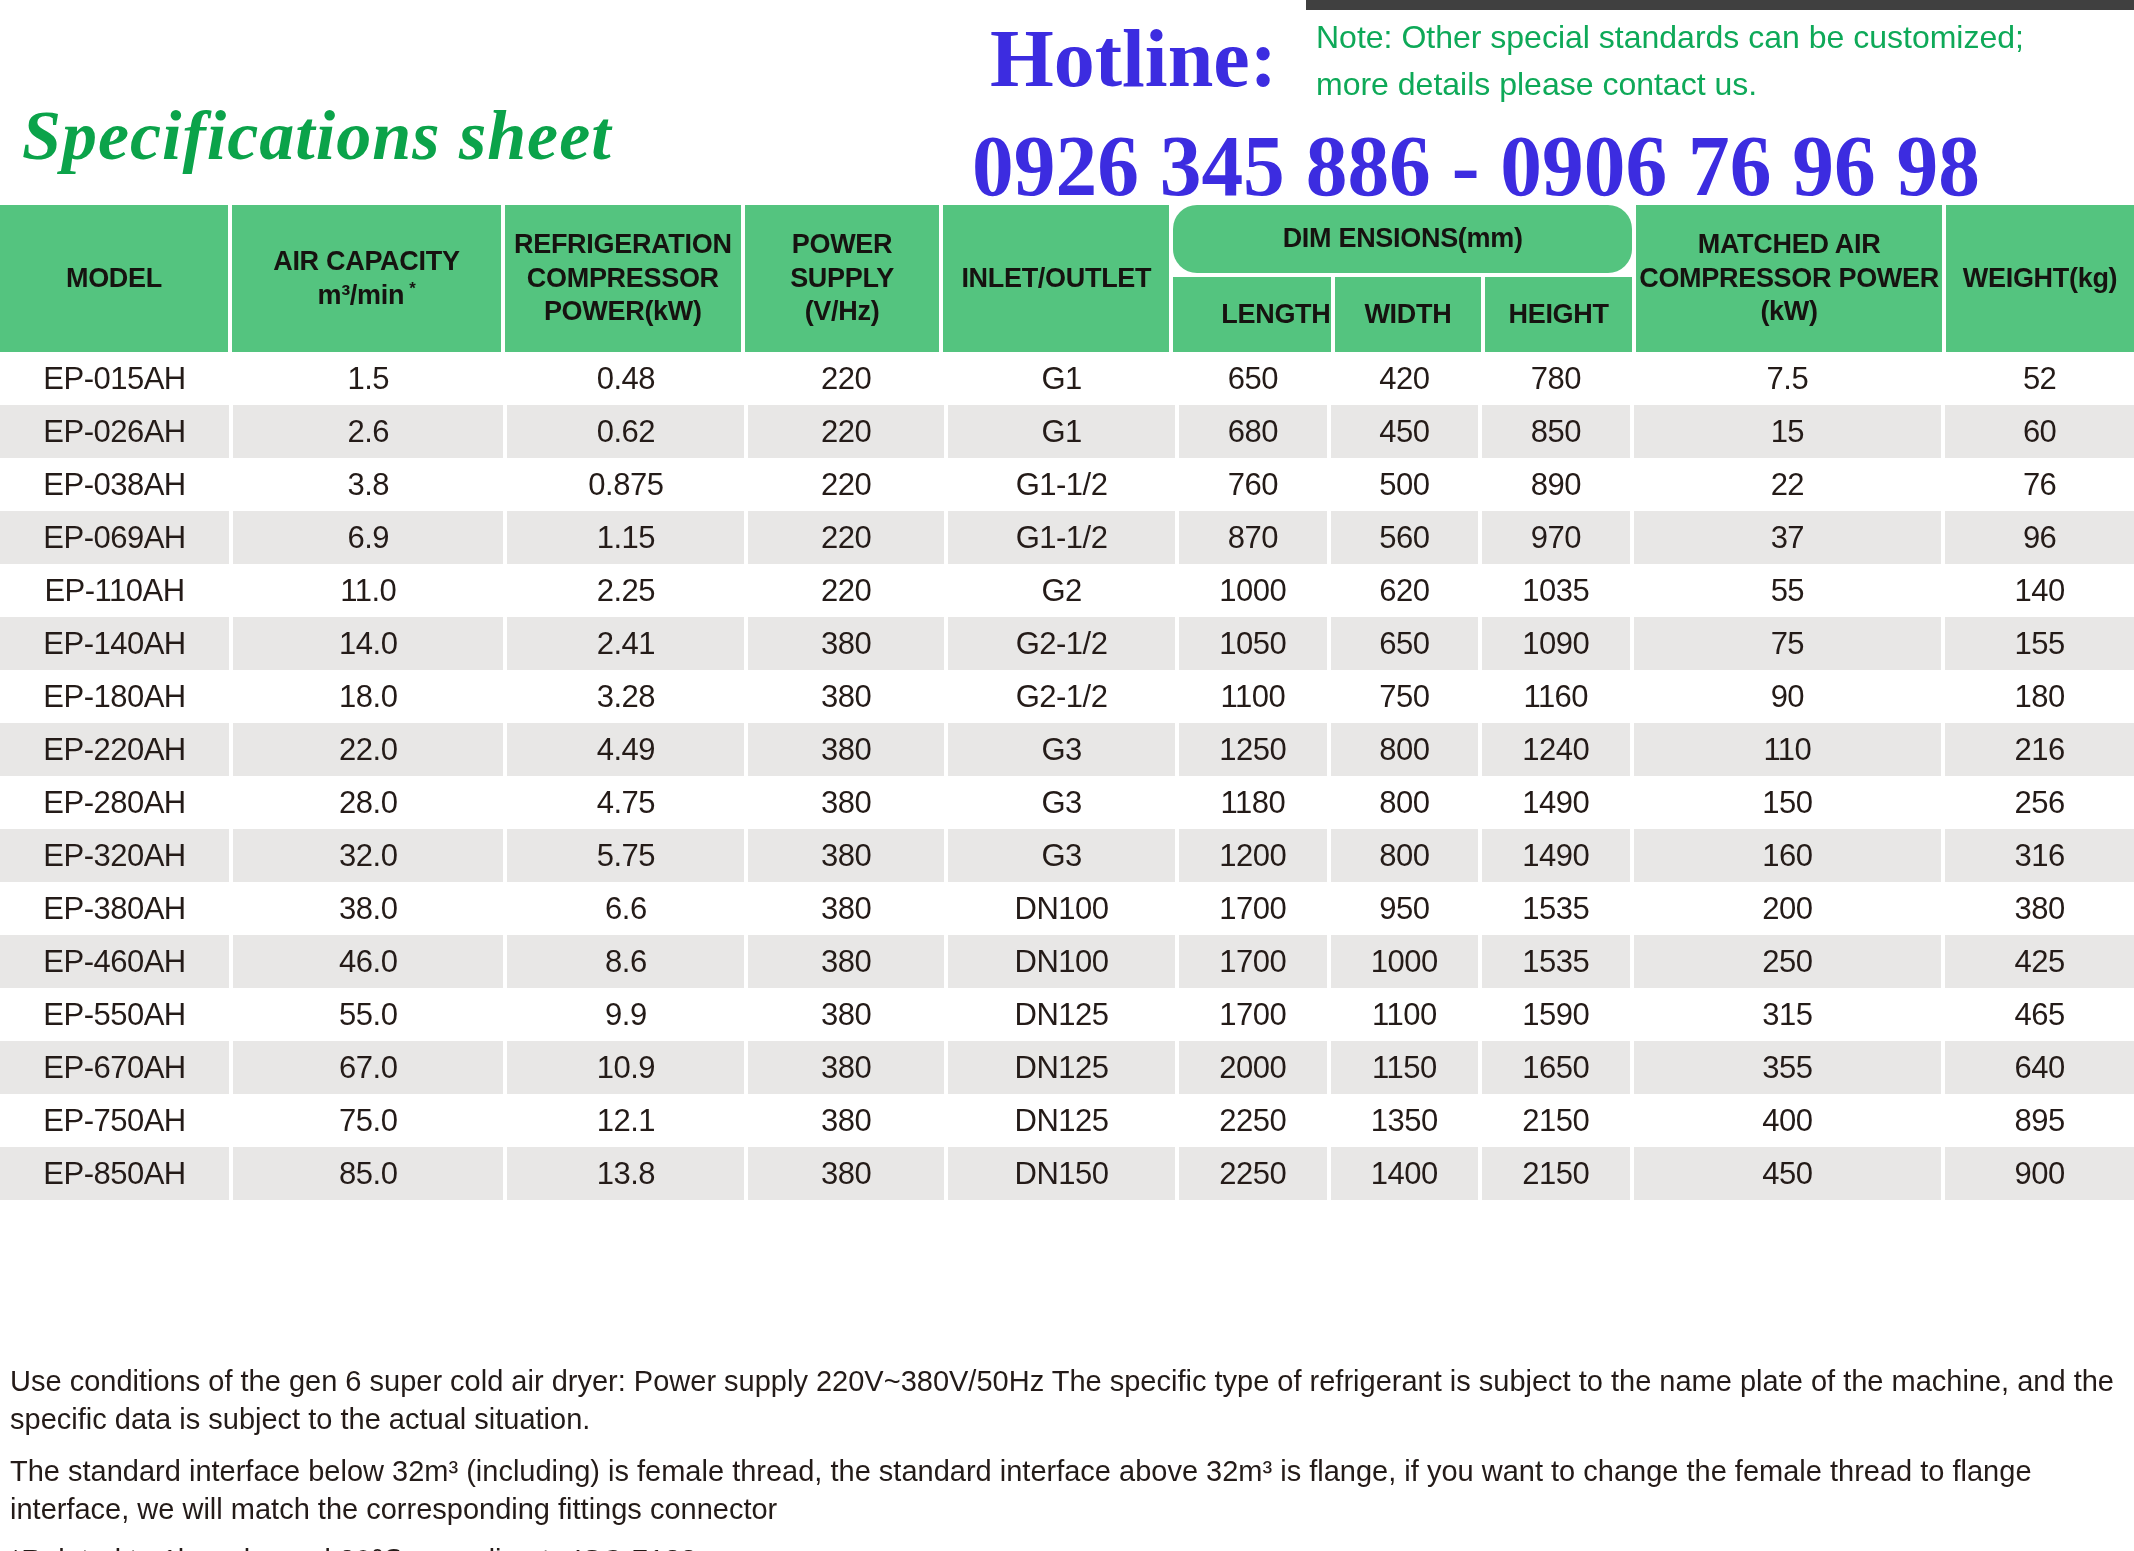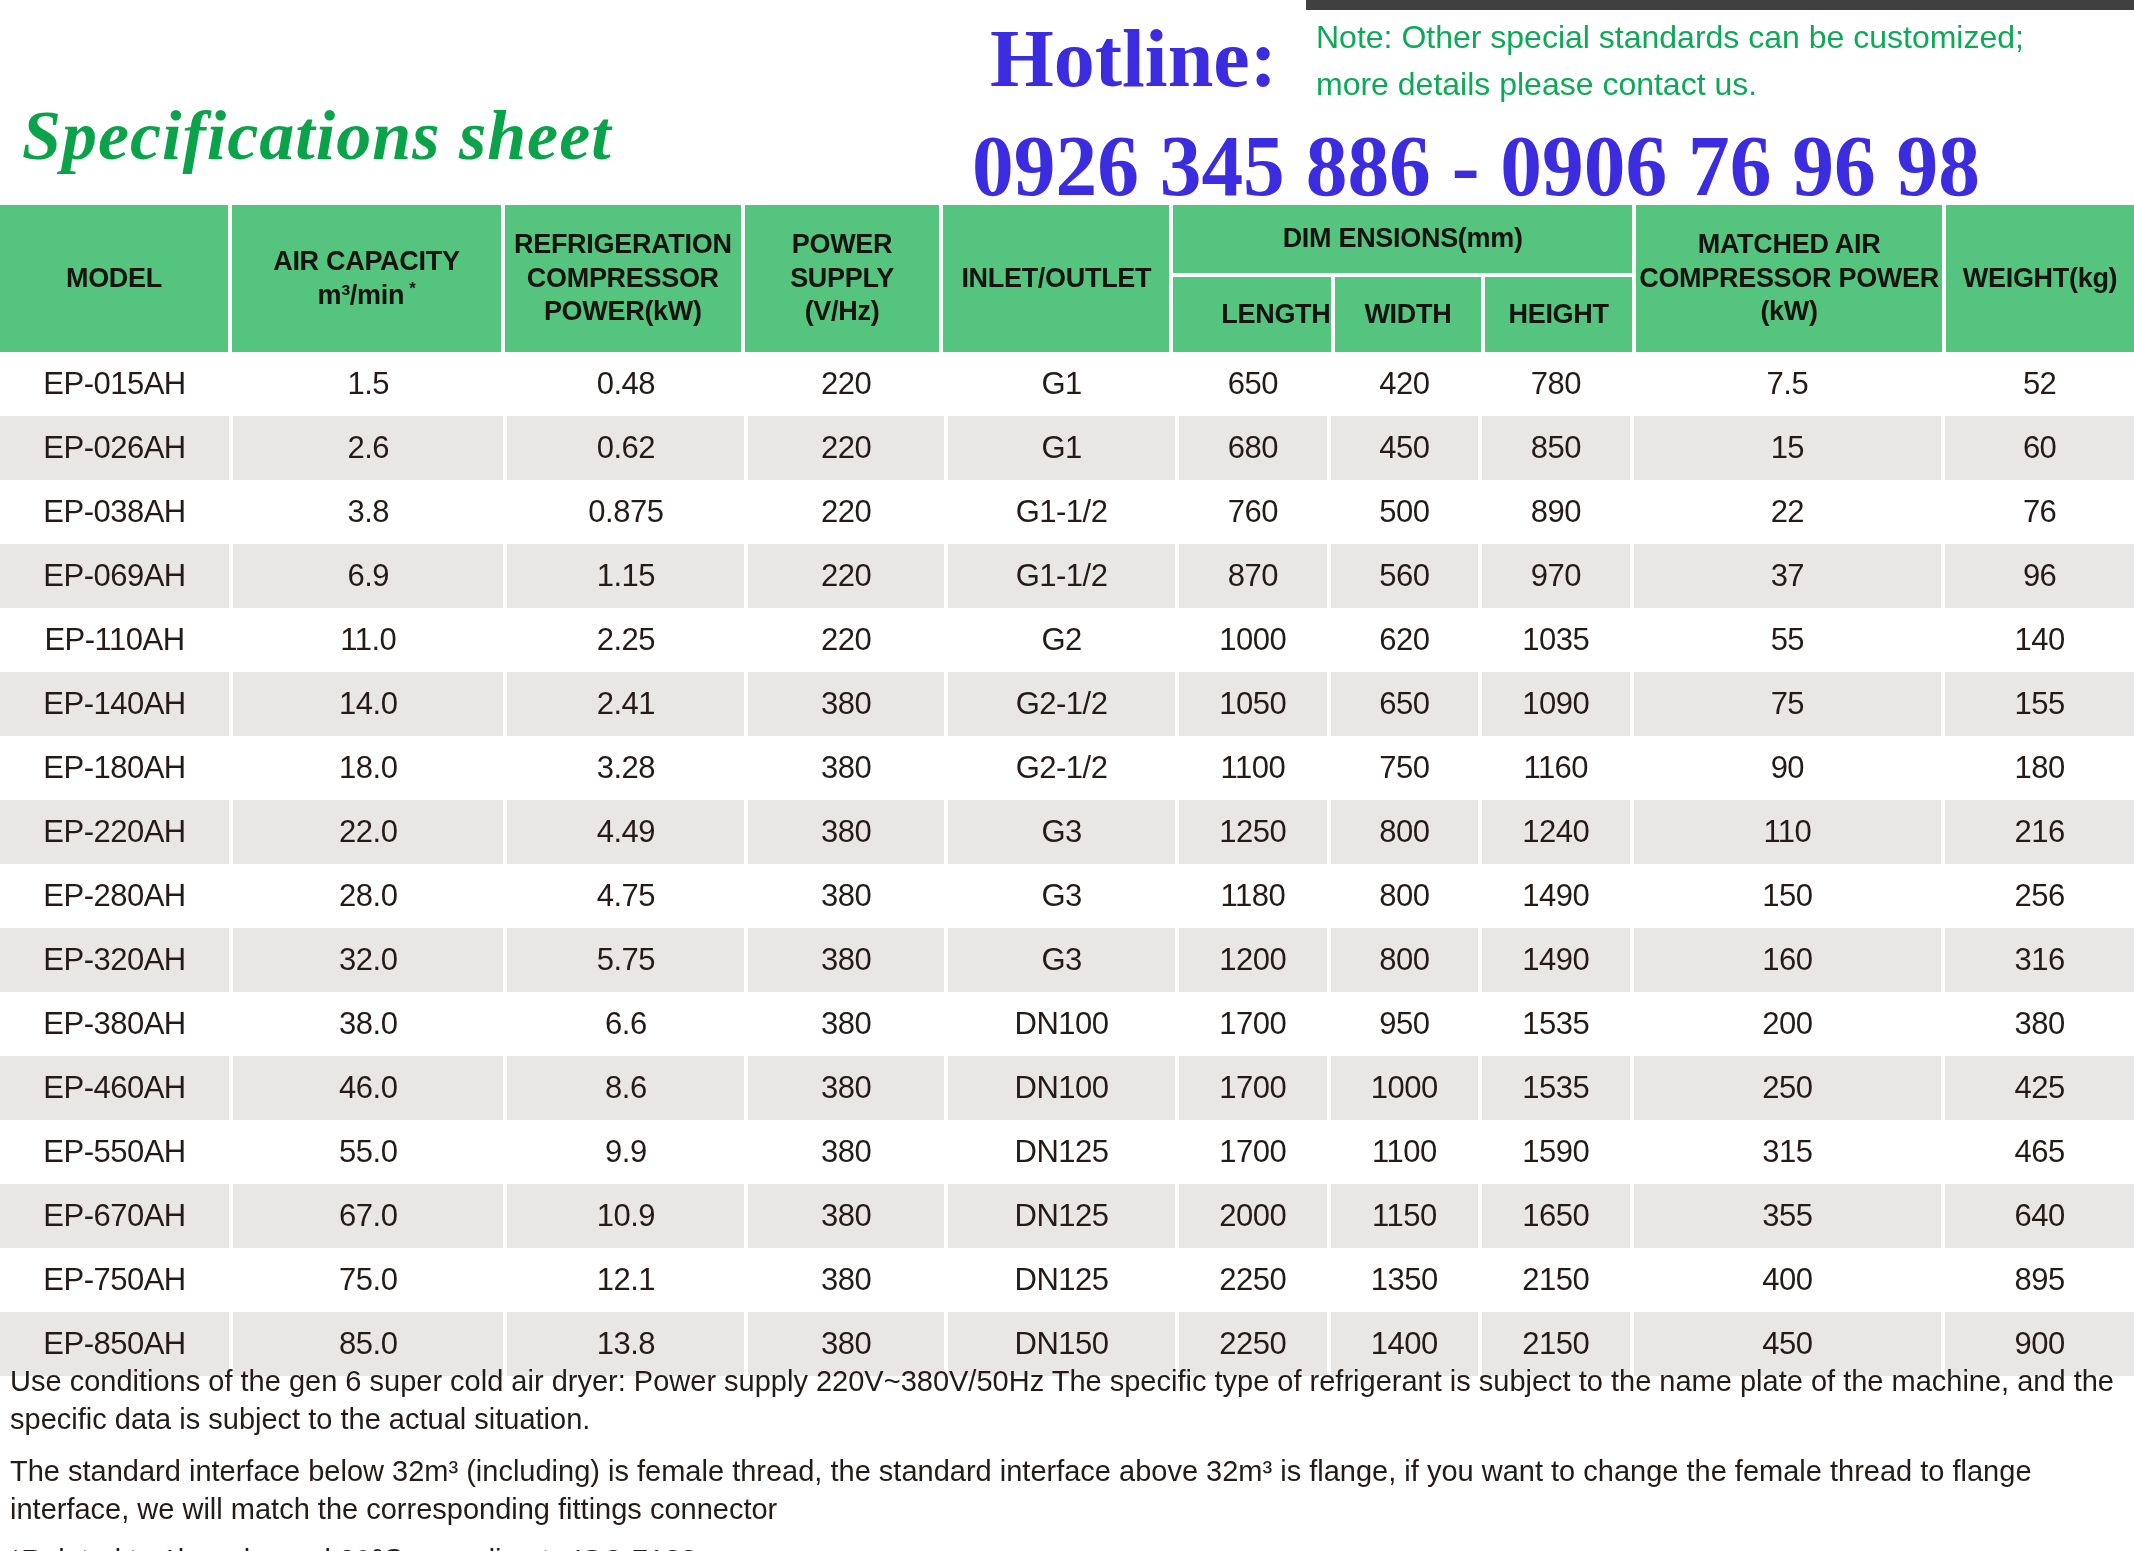--- a/index.html
+++ b/index.html
@@ -33,30 +33,30 @@
 
   .spec-table{position:absolute;left:0;top:205px;width:2134px;}
   .thead{display:grid;grid-template-columns:var(--cols);grid-template-rows:68px 75px;gap:4px;}
   .th{background:var(--green);display:flex;flex-direction:column;align-items:center;justify-content:center;
       font-weight:bold;font-size:27px;line-height:1.24;color:#161310;text-align:center;letter-spacing:-0.3px;}
   .h-model{grid-column:1;grid-row:1 / span 2;}
   .h-air{grid-column:2;grid-row:1 / span 2;}
   .h-refrig{grid-column:3;grid-row:1 / span 2;}
   .h-power{grid-column:4;grid-row:1 / span 2;}
   .h-inlet{grid-column:5;grid-row:1 / span 2;}
-  .h-dims{grid-column:6 / span 3;grid-row:1;}
+  .h-dims{grid-column:6 / span 3;grid-row:1;border-radius:24px;}
   .h-len{grid-column:6;grid-row:2;padding-left:48px;}
   .h-wid{grid-column:7;grid-row:2;}
   .h-hei{grid-column:8;grid-row:2;}
   .h-matched{grid-column:9;grid-row:1 / span 2;}
   .h-weight{grid-column:10;grid-row:1 / span 2;}
   .sup{font-size:0.62em;vertical-align:super;margin-left:5px;}
 
   .tbody{display:block;}
-  .tr{display:grid;grid-template-columns:var(--cols);column-gap:4px;height:64px;}
+  .tr{display:grid;grid-template-columns:var(--cols);column-gap:4px;height:53px;}
   .td{display:flex;align-items:center;justify-content:center;
       font-size:31px;color:var(--ink);letter-spacing:-0.5px;background:transparent;}
   .tr.alt .td{background:var(--row-gray);}
 
   .footnotes{position:absolute;left:10px;top:1362px;width:2114px;color:var(--ink);}
   .footnotes p{margin:0 0 13px 0;font-size:29px;line-height:1.32;}
 </style>
 </head>
 <body>
 

